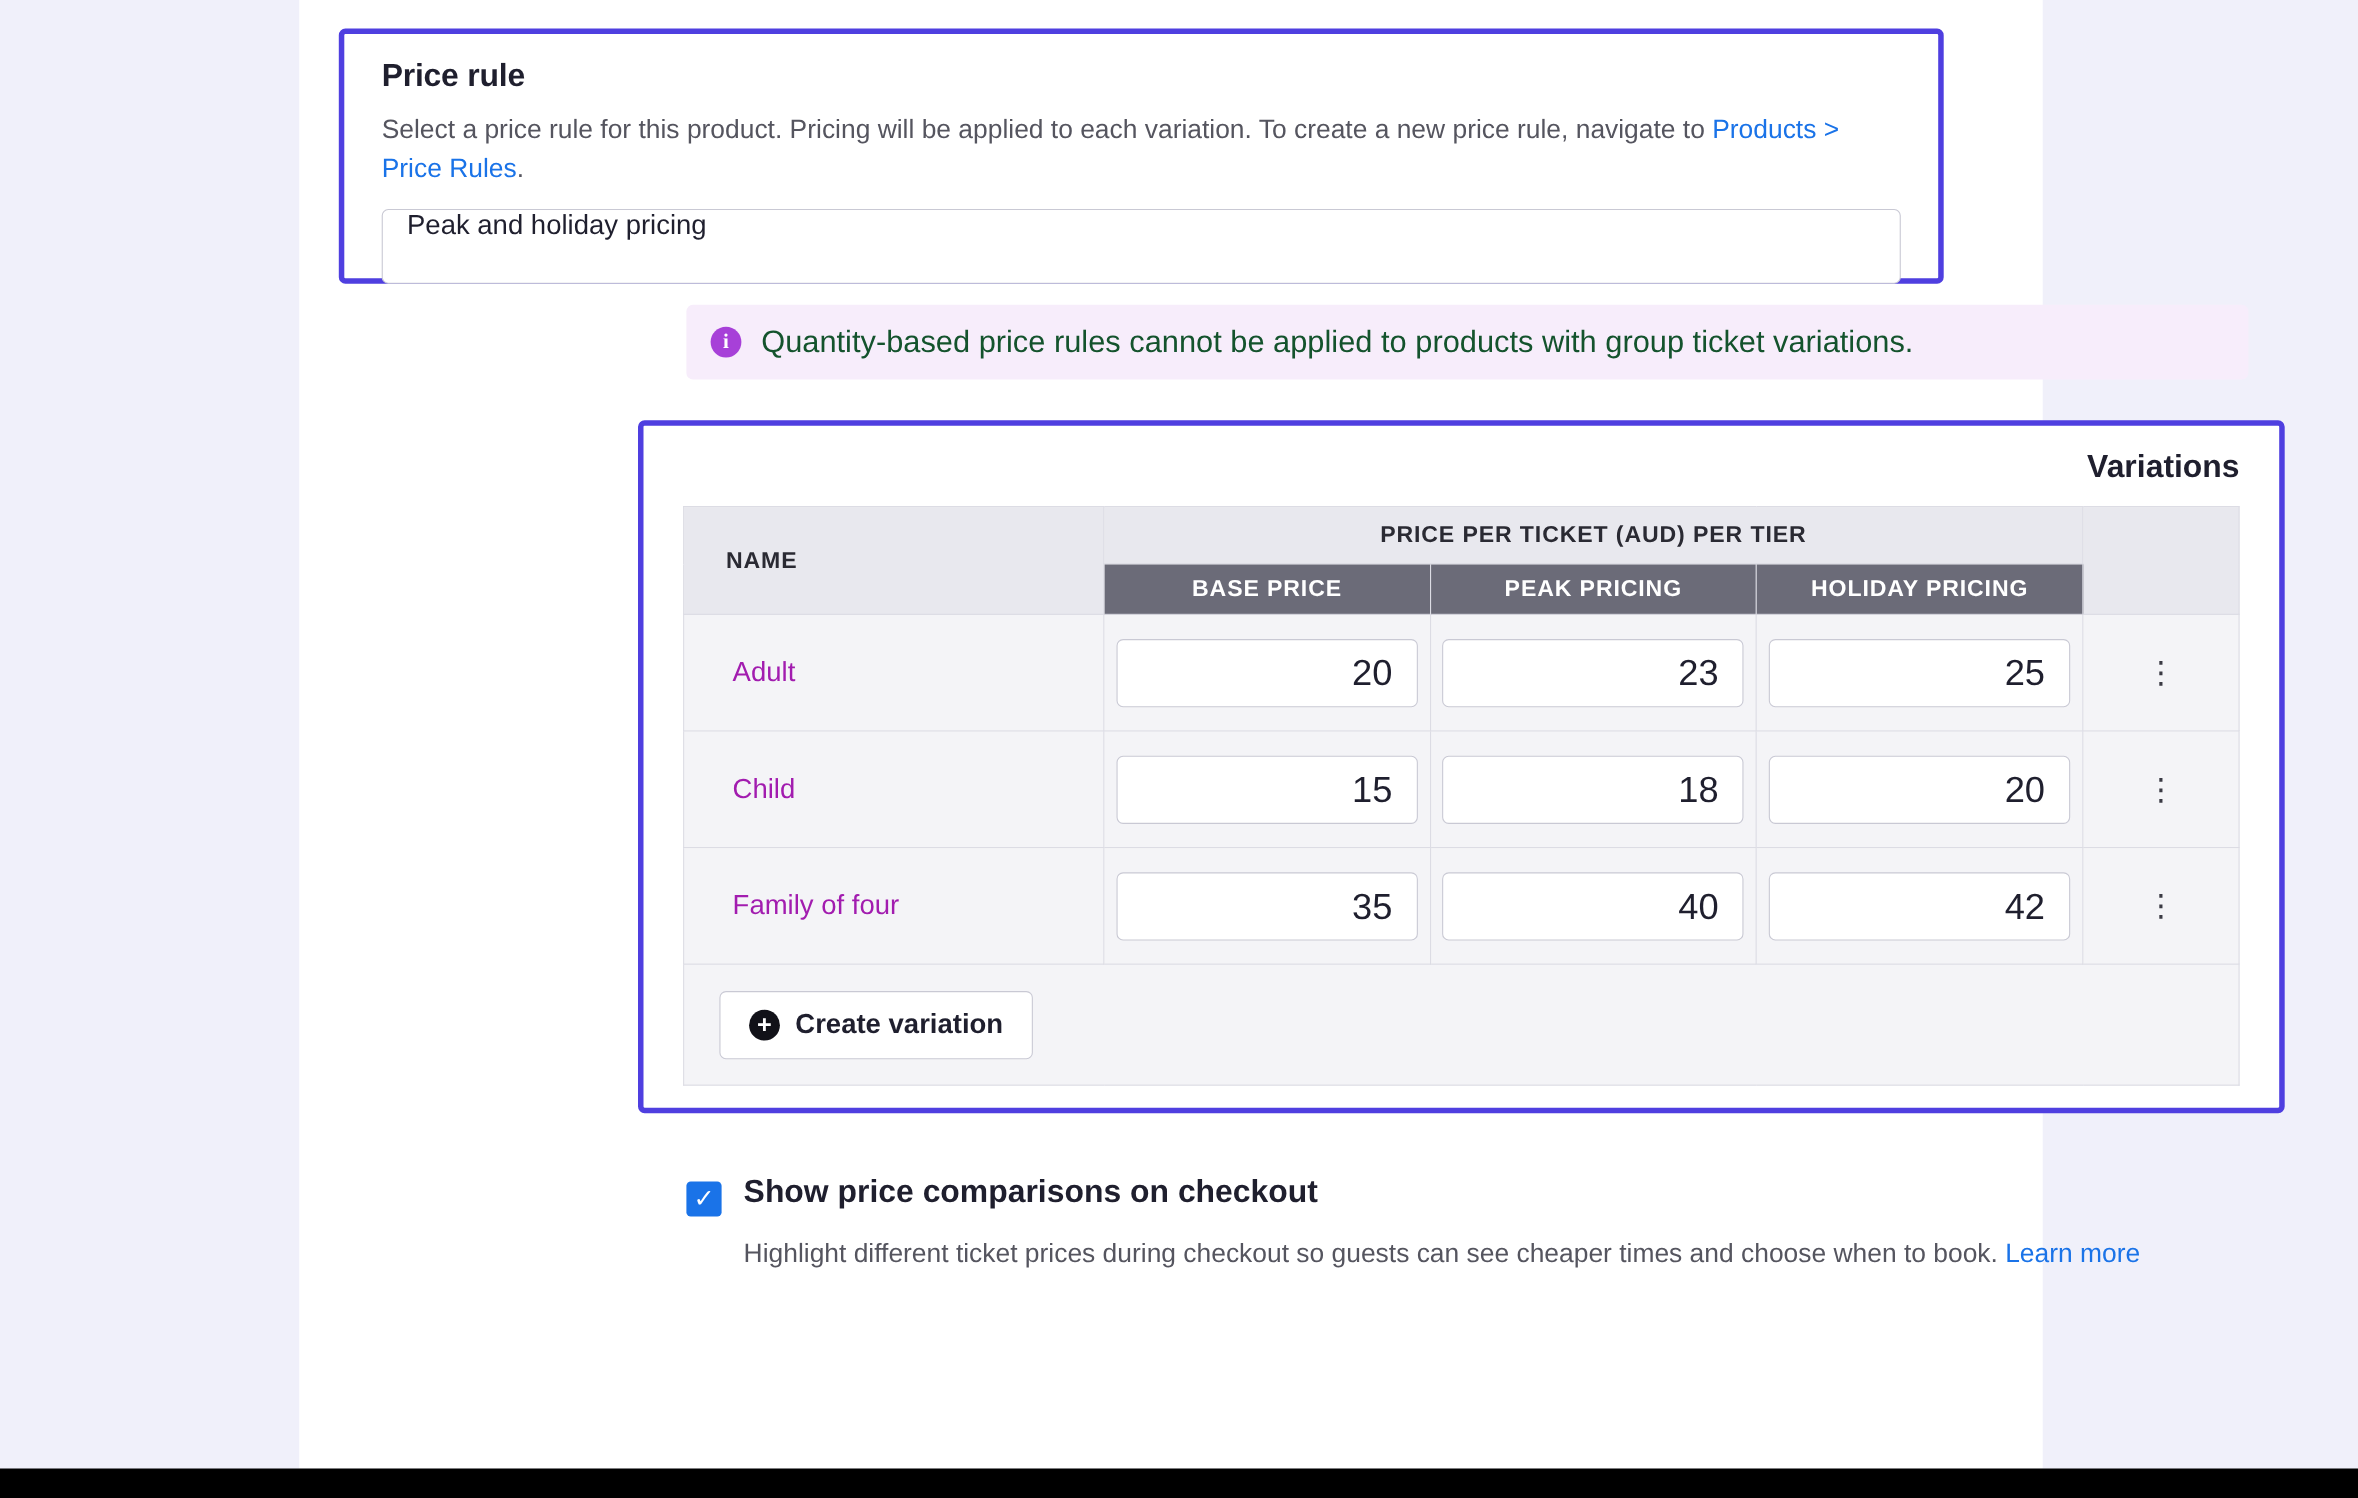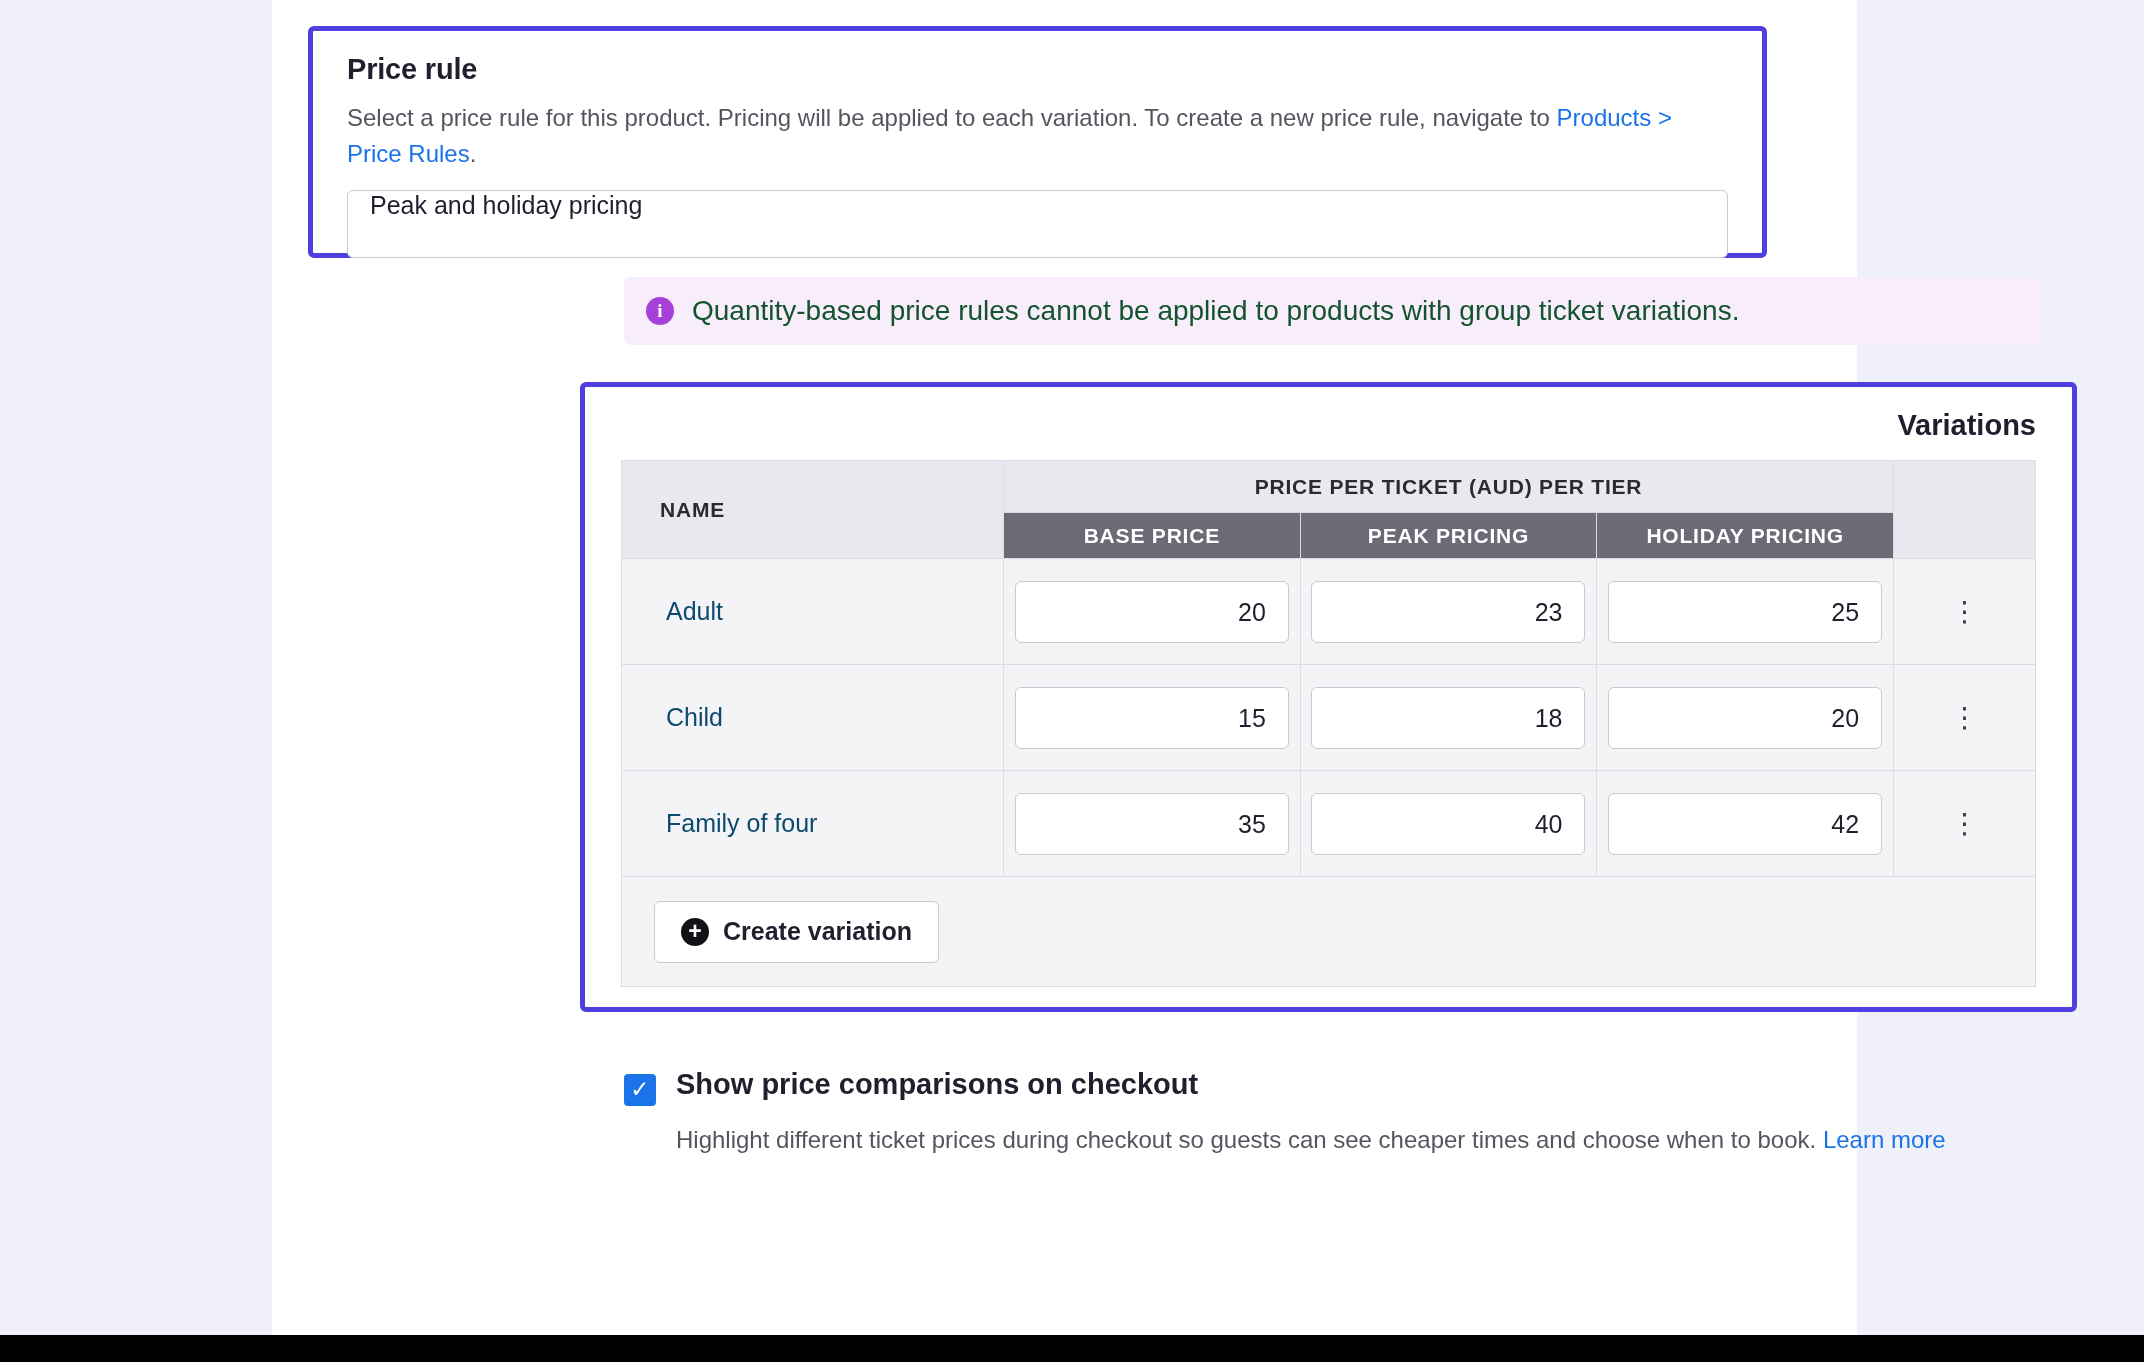--- a/index.html
+++ b/index.html
@@ -169,40 +169,40 @@
     font-weight: bold;
     letter-spacing: 0.8px;
     text-align: center;
     height: 42px;
     vertical-align: middle;
     border-color: #6b6b78;
   }
   .row-name {
     background: #f4f4f7;
     font-size: 25px;
-    color: #0c4a6e;
+    color: #a21caf;
     padding: 0 0 0 44px !important;
     height: 106px;
     vertical-align: middle;
   }
   .row-cell {
     background: #f4f4f7;
     height: 106px;
     vertical-align: middle;
     text-align: center;
   }
   .price-input {
     display: inline-block;
     width: 274px;
     height: 62px;
     line-height: 60px;
     border: 1px solid #c9c9d4;
     border-radius: 6px;
     background: #ffffff;
-    font-size: 25px;
+    font-size: 33px;
     color: #1f1f2e;
     text-align: right;
     padding-right: 22px;
     cursor: text;
   }
   .row-menu {
     background: #f4f4f7;
     text-align: center;
     vertical-align: middle;
   }

